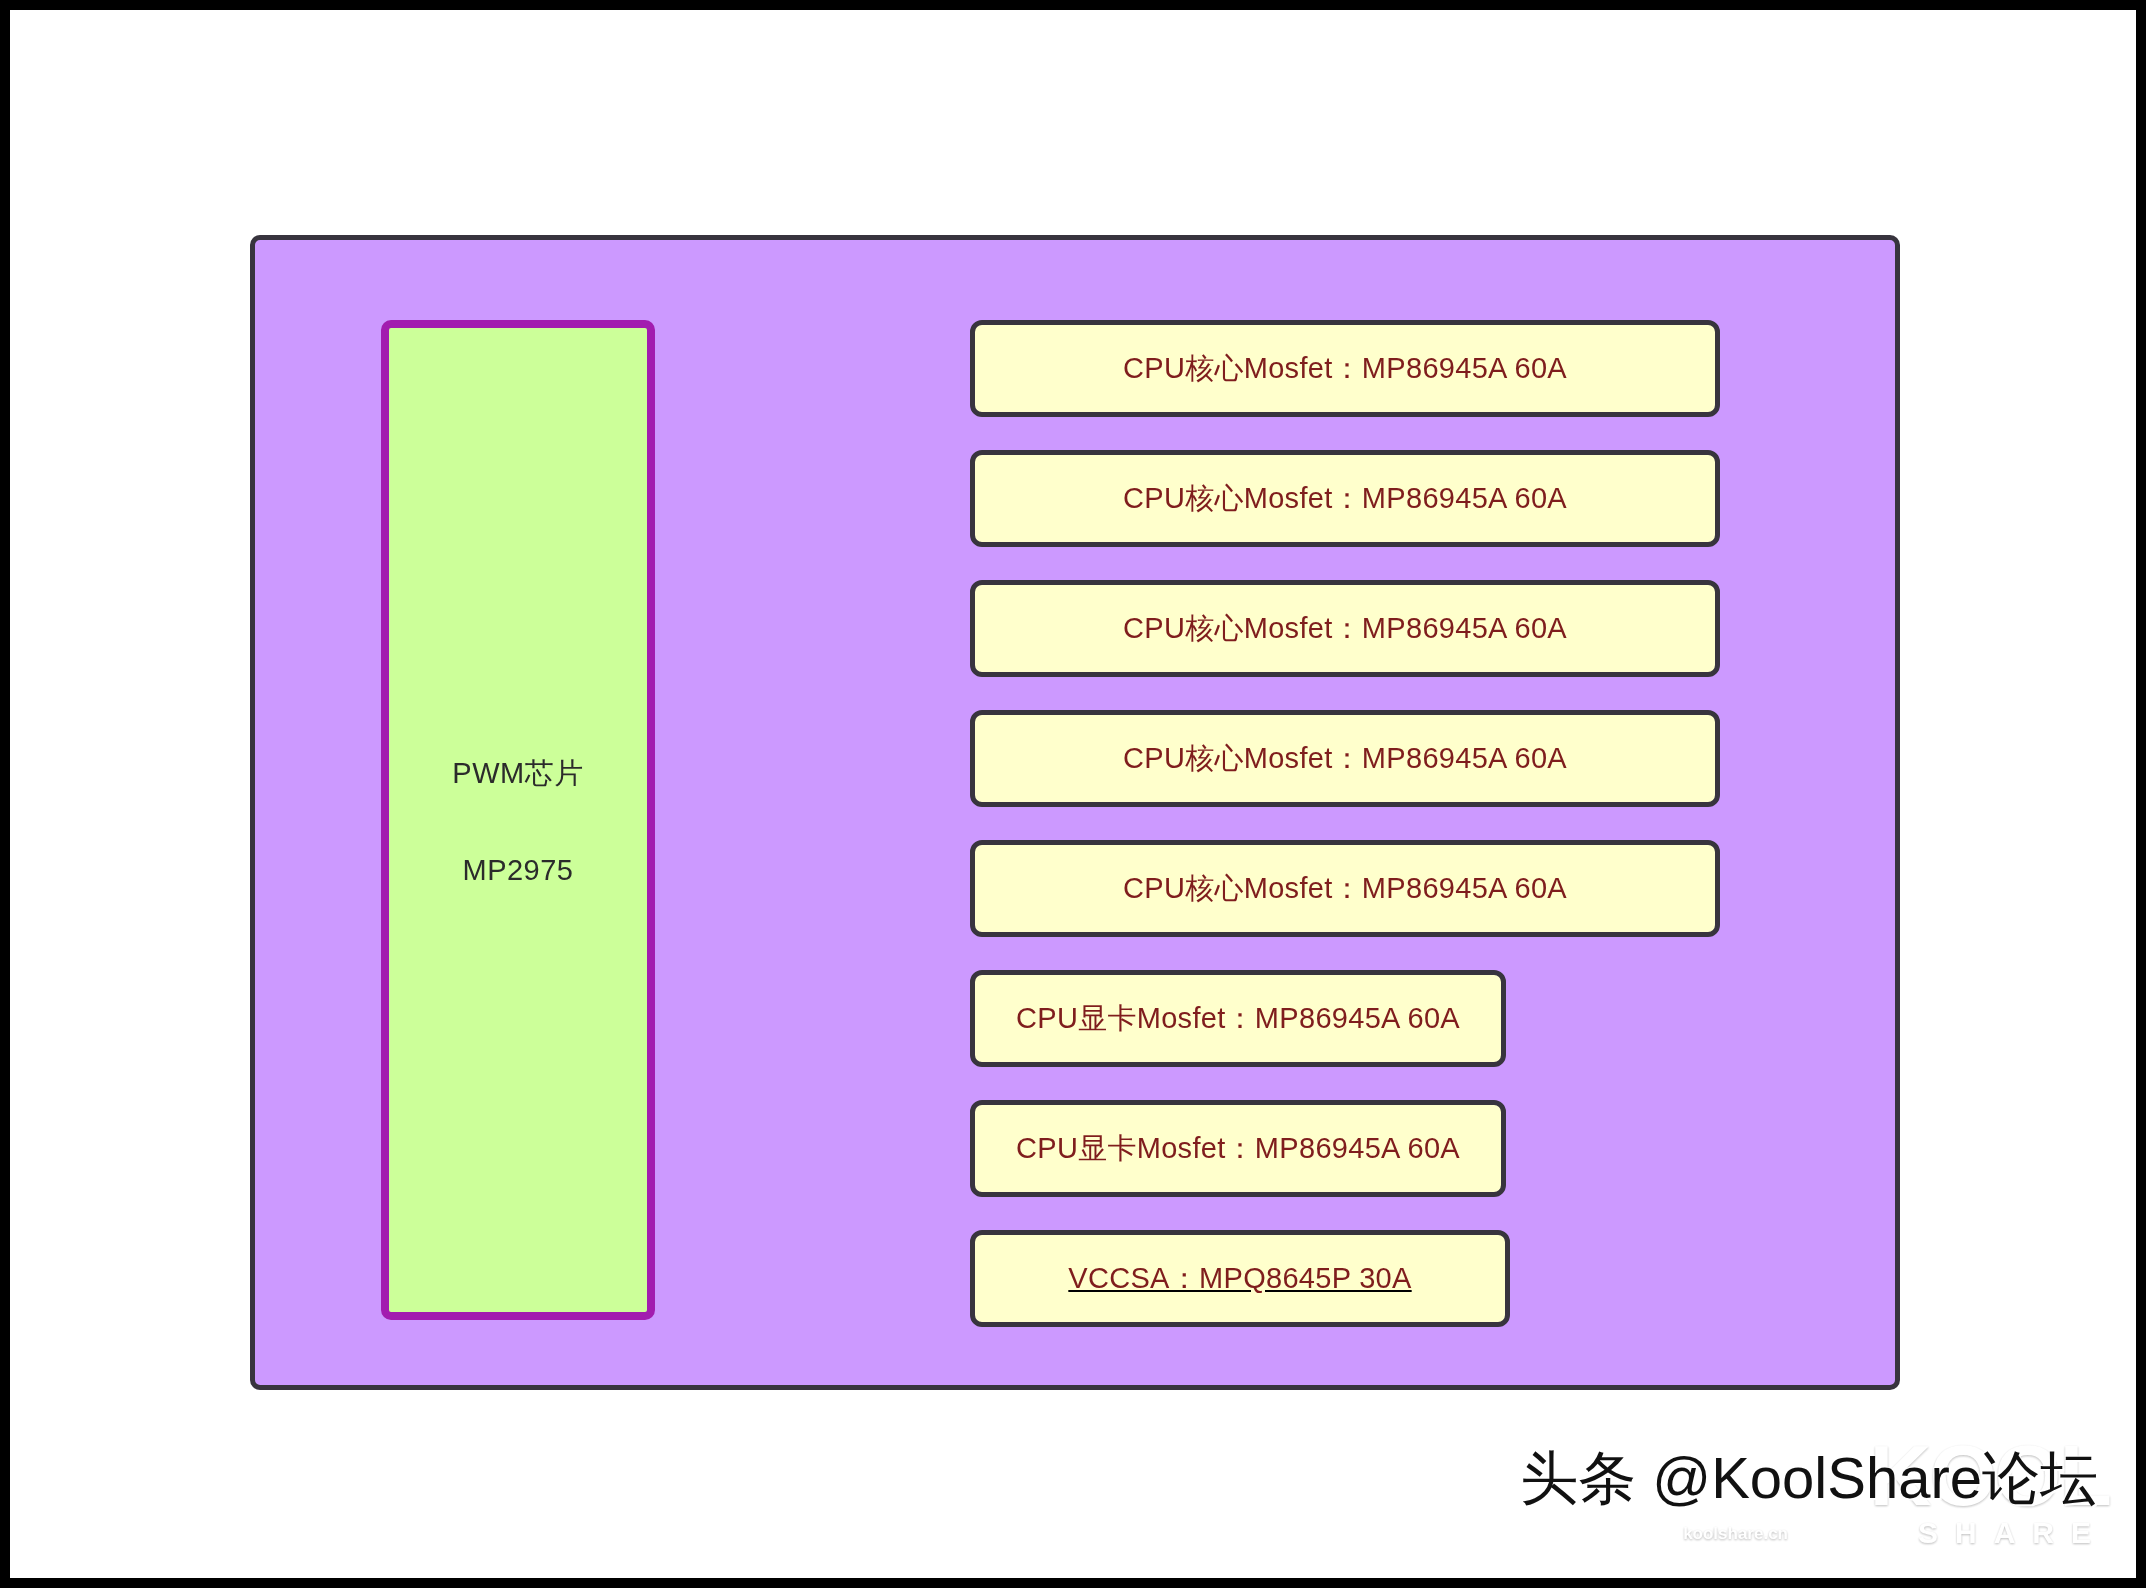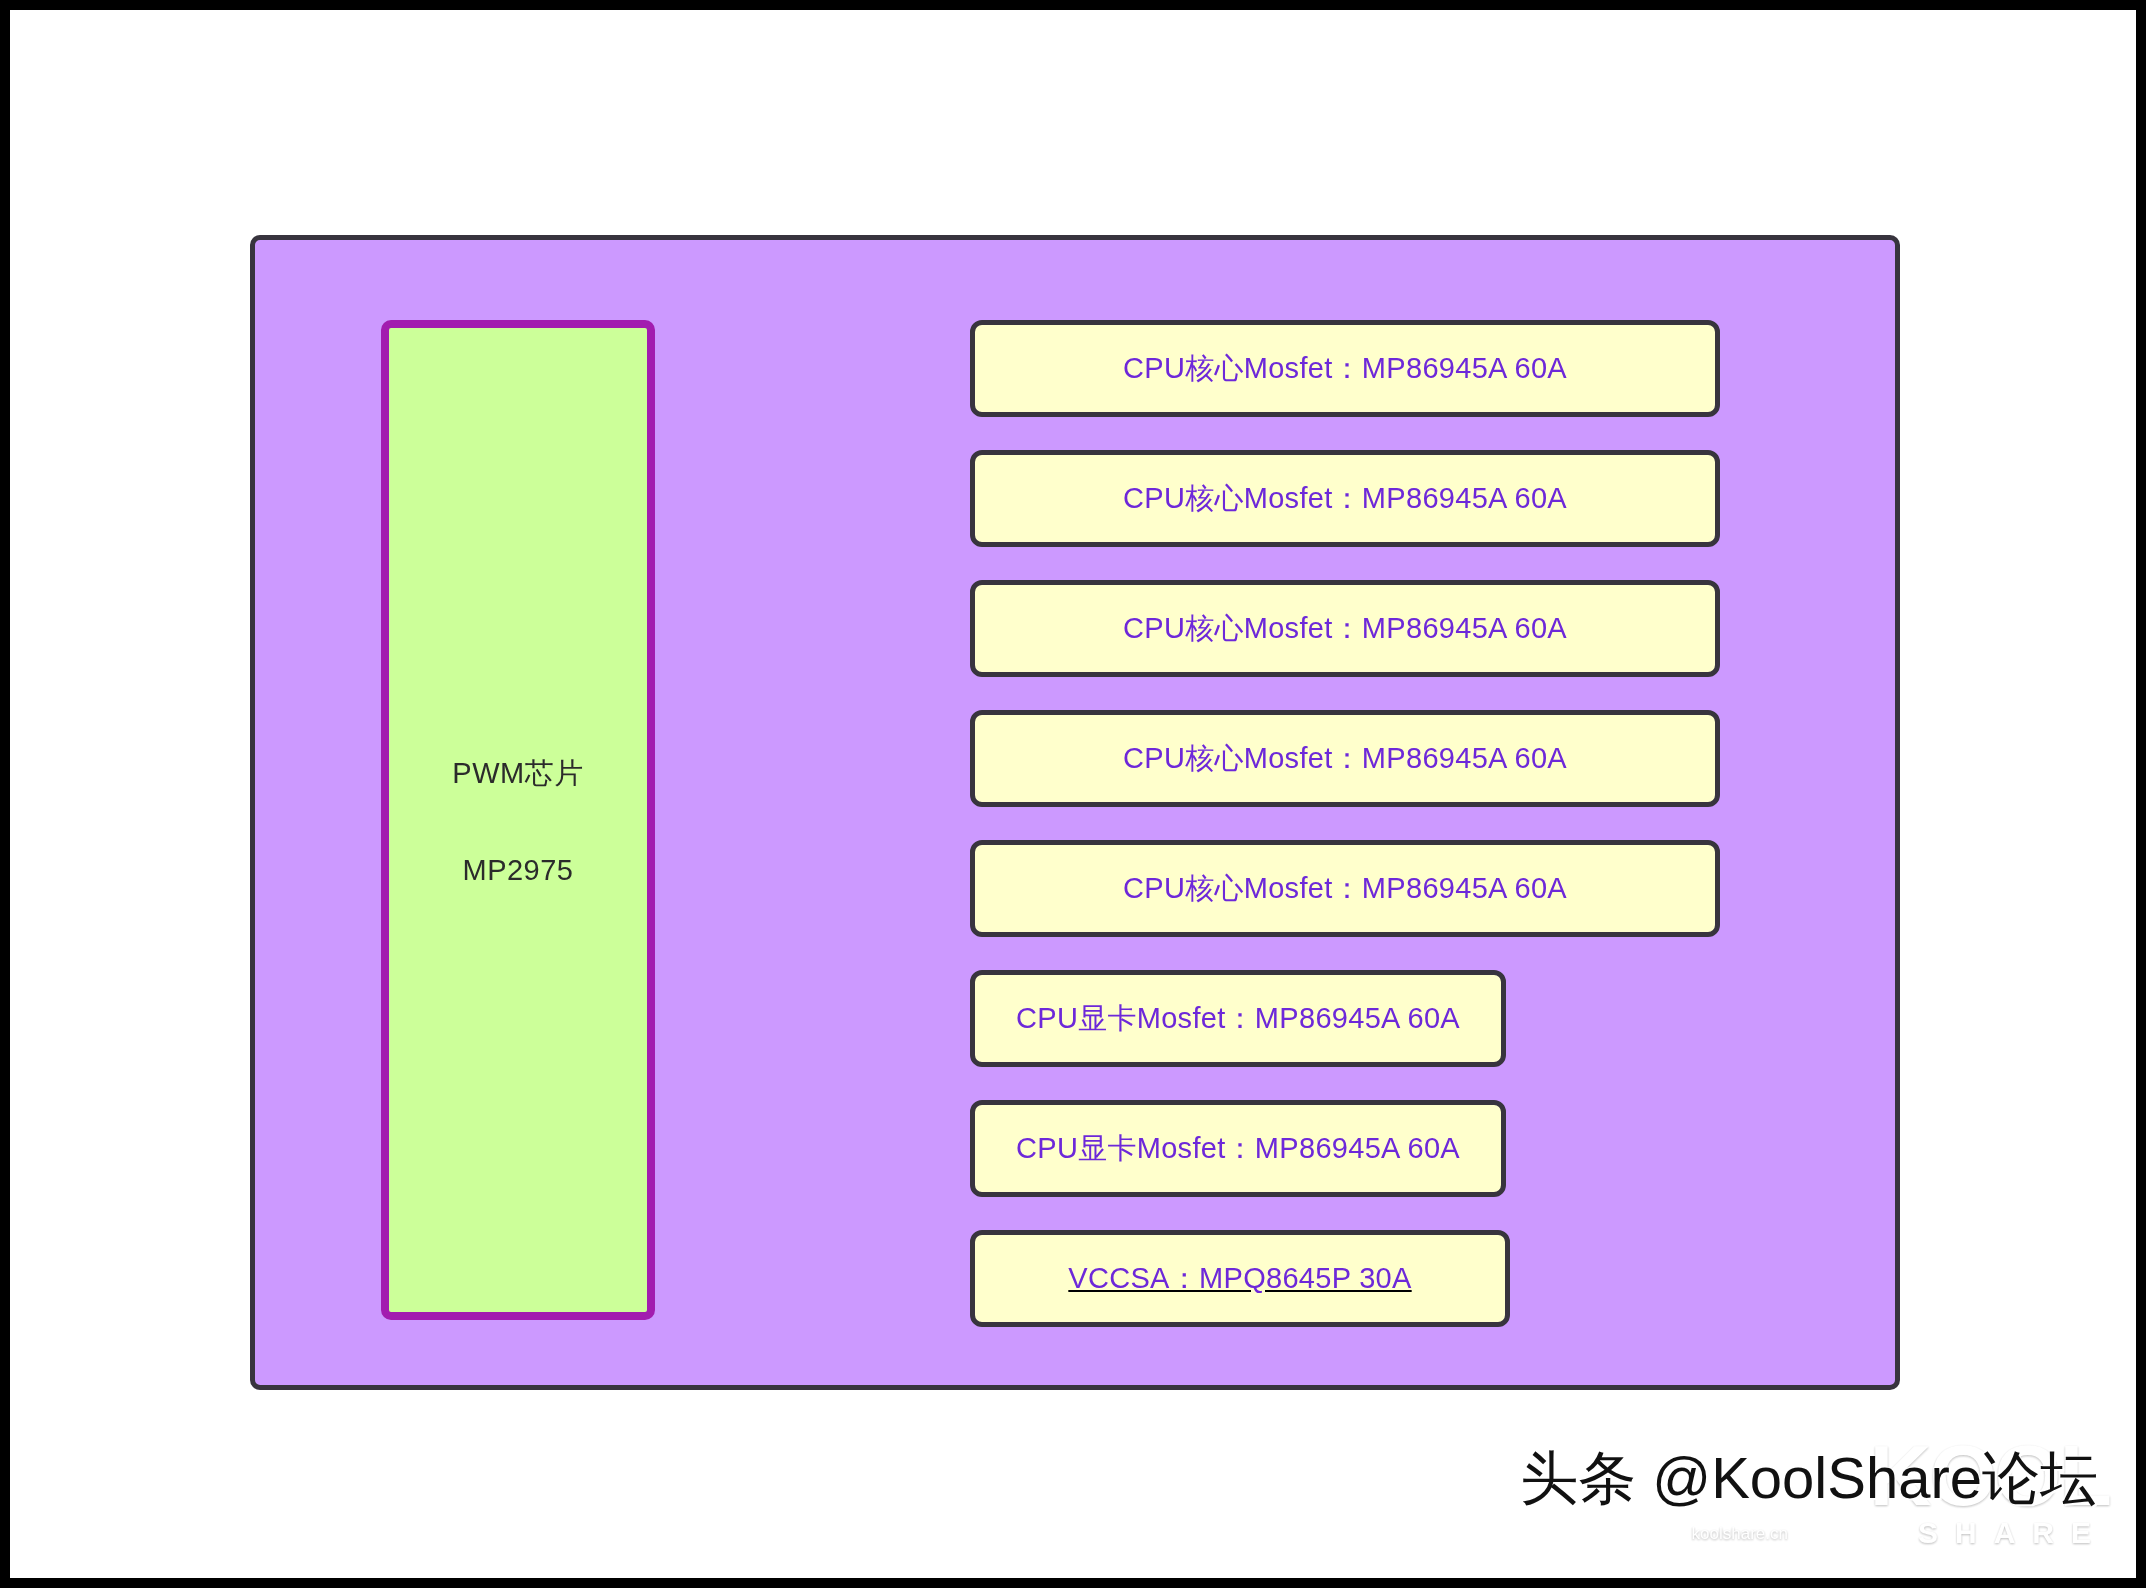--- a/index.html
+++ b/index.html
@@ -76,21 +76,21 @@
     border: 5px solid #38343e;
     border-radius: 12px;
     box-sizing: border-box;
     display: flex;
     align-items: center;
     justify-content: center;
   }
   .mosfet-block:last-child { margin-bottom: 0; }
   .mosfet-block .mosfet-label {
     font-size: 29px;
-    color: #6d28d9;
+    color: #7f1d1d;
     white-space: nowrap;
     letter-spacing: 0.3px;
   }
   .mosfet-block.w-full  { width: 750px; }
   .mosfet-block.w-mid   { width: 536px; }
   .mosfet-block.w-short { width: 540px; text-decoration: underline; }
 
   
   #watermark {
     position: absolute;
@@ -120,21 +120,21 @@
     font-weight: bold;
     letter-spacing: 17px;
     margin-top: 2px;
     padding-right: 2px;
   }
   #watermark-site {
     position: absolute;
     right: 330px;
     bottom: 14px;
     font-size: 17px;
-    font-weight: normal;
+    font-weight: bold;
     color: #ffffff;
     opacity: 0.9;
     filter: drop-shadow(0 1px 1px rgba(0,0,0,0.3));
   }
   #watermark-main {
     position: absolute;
     right: 20px;
     bottom: 40px;
     font-size: 58px;
     color: #111111;

